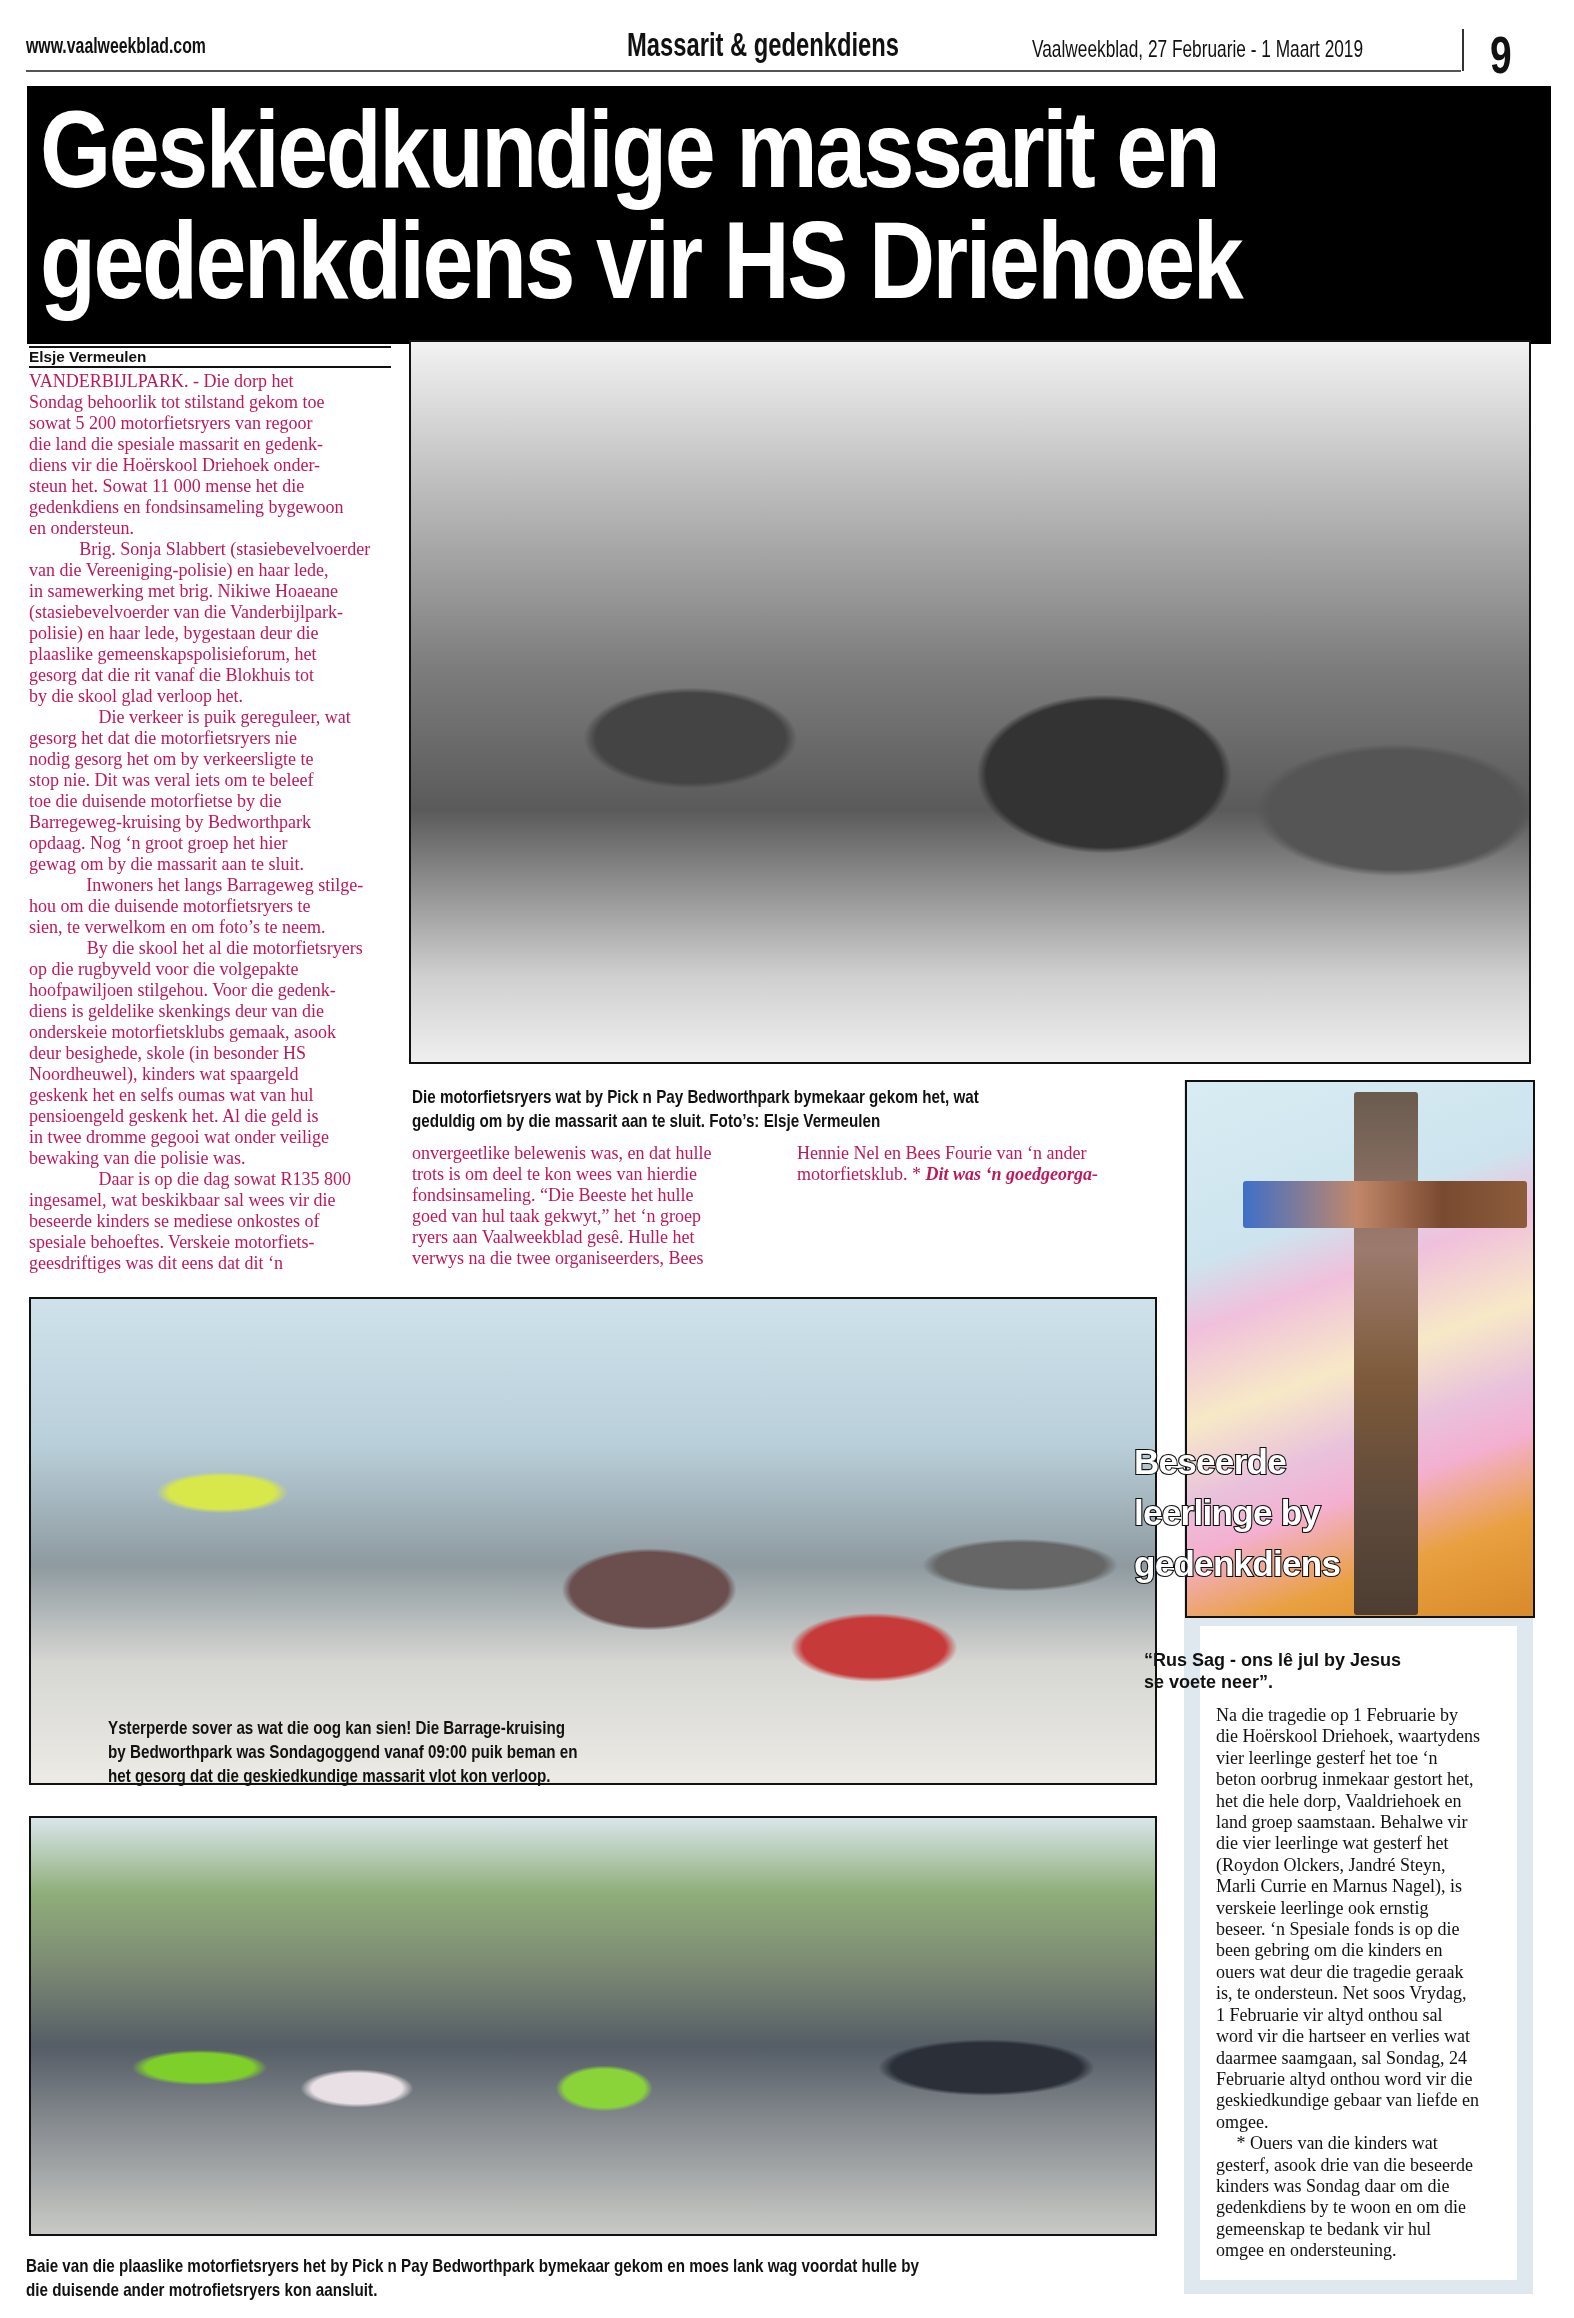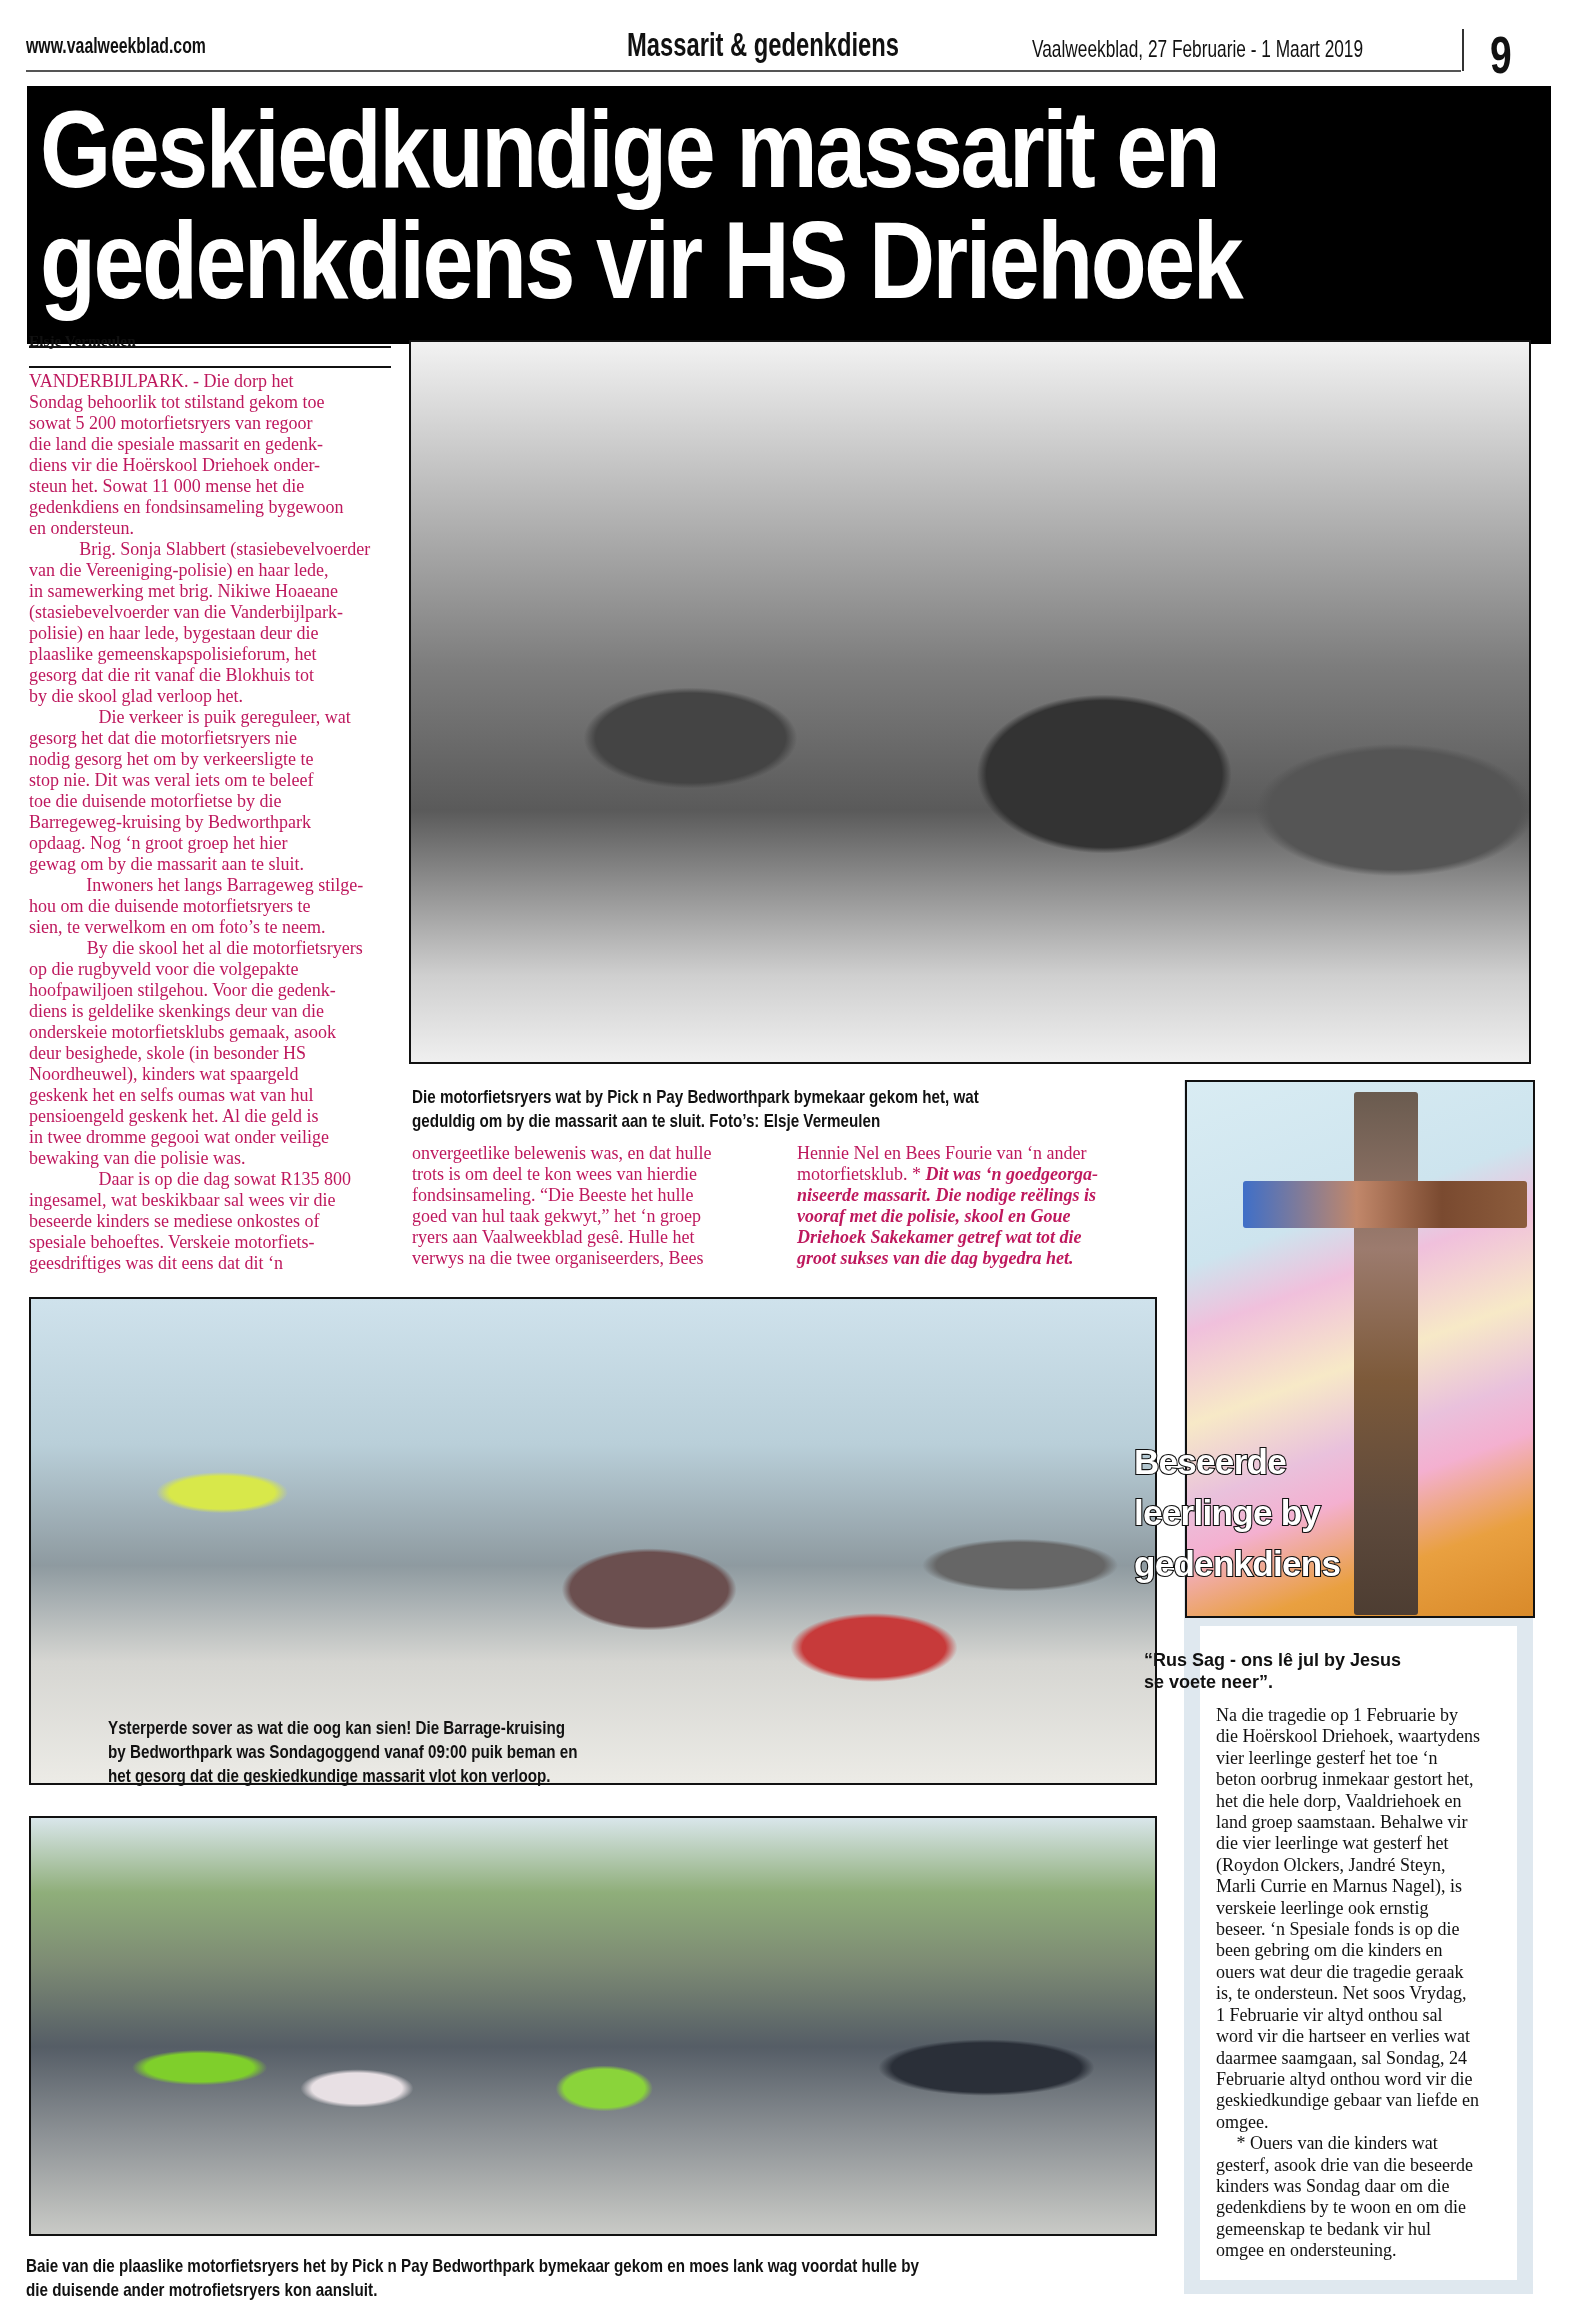--- a/index.html
+++ b/index.html
@@ -16,21 +16,21 @@
   #hdr-page { left: 1490px; top: 25px; font-size: 52px; transform: scaleX(0.75); }
 
   
   #headline { left: 27px; top: 86px; width: 1524px; height: 258px; background: #000; }
   #headline .line { position: absolute; left: 13px; color: #fff; font-family: "Liberation Sans", sans-serif; font-weight: bold; font-size: 109px; letter-spacing: -2.9px; transform: scaleX(0.84); transform-origin: left top; white-space: nowrap; line-height: 1; }
   #hl1 { top: 8.7px; }
   #hl2 { top: 120px; }
 
   
   #byline-rule-top { left: 29px; top: 346px; width: 362px; height: 1.5px; background: #111; }
-  #byline { left: 29px; top: 332px; font-size: 15.3px; font-family: Liberation Serif, serif; font-weight: bold; }
+  #byline { left: 29px; top: 348px; font-size: 15.3px; font-family: Liberation Sans, sans-serif; font-weight: bold; }
   #byline-rule-bot { left: 29px; top: 366px; width: 362px; height: 1.5px; background: #111; }
 
   
   .col { font-family: "Liberation Serif", serif; font-size: 18px; line-height: 21px; color: #be185d; white-space: nowrap; }
   .col p { margin: 0; }
   .col .ind { text-indent: 20.4px; text-align: center; }
   #col1 { left: 29px; top: 371px; width: 371px; }
   #col2 { left: 412px; top: 1143px; width: 353px; }
   #col3 { left: 797px; top: 1143px; width: 334px; }
   #col3 i { font-weight: bold; }
@@ -148,26 +148,20 @@
     <p>trots is om deel te kon wees van hierdie</p>
     <p>fondsinsameling. “Die Beeste het hulle</p>
     <p>goed van hul taak gekwyt,” het ‘n groep</p>
     <p>ryers aan Vaalweekblad gesê. Hulle het</p>
     <p>verwys na die twee organiseerders, Bees</p>
   </div>
 
 <div class="abs col" id="col3">
   <p>Hennie Nel en Bees Fourie van ‘n ander</p>
   <p><span>motorfietsklub. * </span><i>Dit was ‘n goedgeorga-</i></p>
-  <div id="col3-italics">
-      <p><i>niseerde massarit. Die nodige reëlings is</i></p>
-      <p><i>vooraf met die polisie, skool en Goue</i></p>
-      <p><i>Driehoek Sakekamer getref wat tot die</i></p>
-      <p><i>groot sukses van die dag bygedra het.</i></p>
-    </div>
 </div>
 
 <div class="abs photo" id="photo2"></div>
 <div class="abs photo-caption" id="cap2">
   <div>Ysterperde sover as wat die oog kan sien! Die Barrage-kruising</div>
   <div>by Bedworthpark was Sondagoggend vanaf 09:00 puik beman en</div>
   <div>het gesorg dat die geskiedkundige massarit vlot kon verloop.</div>
 </div>
 
 <div class="abs photo" id="photo3"></div>

